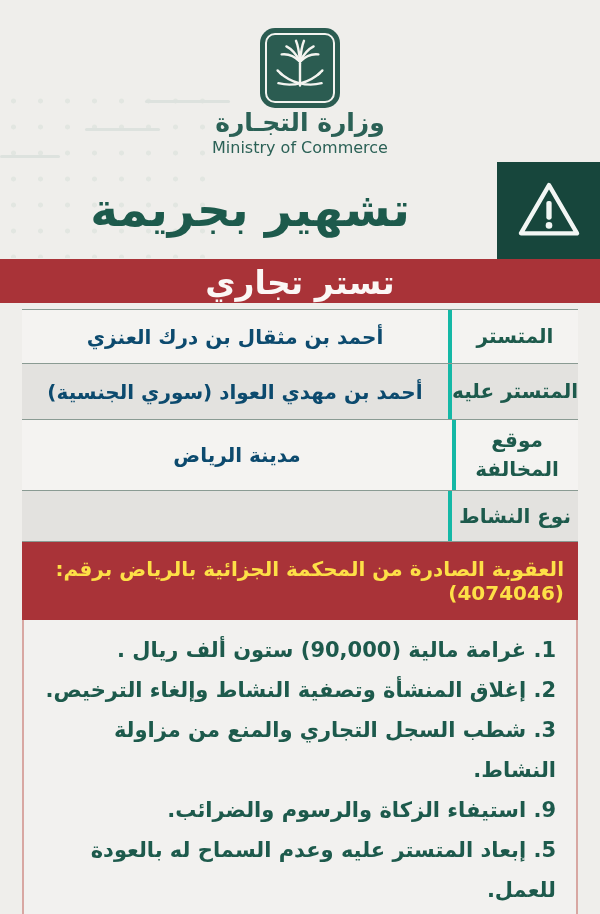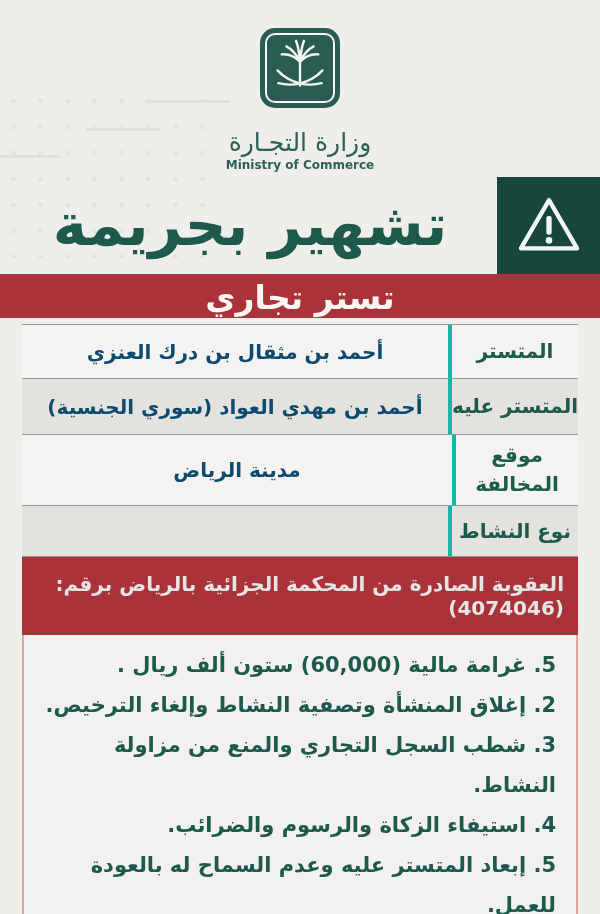--- a/index.html
+++ b/index.html
@@ -10,46 +10,46 @@
   .bg-pattern{position:absolute;left:0;top:88px;width:225px;height:170px;
     background-image:radial-gradient(circle,#dee3de 2.2px,transparent 2.8px);
     background-size:27px 26px;opacity:.75;pointer-events:none;}
   .bg-dash{position:absolute;height:3px;border-radius:2px;background:#dde2de;}
 
   
   .header{padding-top:28px;text-align:center;}
   .logo{position:relative;width:80px;height:80px;margin:0 auto;background:#2b5c51;border-radius:15px;}
   .logo .inner-frame{position:absolute;inset:5px;border:2px solid #f4f4f0;border-radius:10px;}
   .logo svg{position:absolute;inset:0;width:100%;height:100%;}
-  .ministry-ar{margin-top:20px;color:#2b6156;font-size:25px;font-weight:normal;}
-  .ministry-en{color:#2b6156;font-size:12px;font-weight:bold;margin-top:1px;}
+  .ministry-ar{margin-top:0;color:#2b6156;font-size:25px;font-weight:bold;}
+  .ministry-en{color:#2b6156;font-size:16px;font-weight:normal;margin-top:1px;}
 
   
   .title-row{position:relative;height:99px;margin-top:3px;}
   .page-title{position:absolute;left:0;top:0;width:500px;height:99px;display:flex;align-items:center;justify-content:center;
-    color:#1d5a4c;font-size:58px;font-weight:bold;direction:rtl;}
+    color:#1d5a4c;font-size:47px;font-weight:bold;direction:rtl;}
   .warning-box{position:absolute;right:0;top:2px;width:103px;height:97px;background:#17463c;display:flex;align-items:center;justify-content:center;}
   .warning-box svg{width:72px;height:72px;}
 
   
   .crime-banner{height:44px;line-height:48px;background:#a93338;color:#fbf7f5;text-align:center;
     font-size:33px;font-weight:bold;direction:rtl;}
 
   
   .vtable{margin:6px 22px 0;border-bottom:1px solid #8a9b93;}
   .vrow{display:flex;direction:rtl;border-top:1px solid #8a9b93;align-items:center;}
   .vrow.light{background:#f4f3f1;}
   .vrow.dark{background:#e3e2df;}
   .label-cell{width:126px;min-height:100%;display:flex;align-items:center;justify-content:center;text-align:center;
     color:#1d5a4c;font-size:20px;font-weight:bold;border-left:4px solid #14b8a6;align-self:stretch;line-height:1.45;}
   .value-cell{flex:1;padding:0 10px;text-align:center;color:#0c4a6e;font-size:20px;font-weight:bold;}
   .h53{height:53px}.h55{height:55px}.h70{height:70px}.h50{height:50px}
 
   
-  .penalty-banner{margin:0 22px;background:#a93338;color:#e5e5e5;direction:rtl;text-align:right;
+  .penalty-banner{margin:0 22px;background:#a93338;color:#fde047;direction:rtl;text-align:right;
     font-size:20px;font-weight:bold;padding:15px 14px;}
 
   
   .penalty-box{margin:0 22px;background:#f2f1ef;border:2px solid #d8a7a2;border-top:none;
     direction:rtl;padding:10px 20px 14px;}
   .penalty-item{color:#1d5a4c;font-size:21px;font-weight:bold;text-align:right;line-height:40px;}
 </style>
 </head>
 <body>
 
@@ -111,21 +111,21 @@
       <div class="value-cell">مدينة الرياض</div>
     </div>
     <div class="vrow dark h50">
       <div class="label-cell">نوع النشاط</div>
     </div>
   </div>
 
   <div class="penalty-banner">العقوبة الصادرة من المحكمة الجزائية بالرياض برقم:(4074046)</div>
 
   <div class="penalty-box">
-    <div class="penalty-item">5. غرامة مالية (60,000) ستون ألف ريال .</div>
+    <div class="penalty-item">1. غرامة مالية (90,000) ستون ألف ريال .</div>
     <div class="penalty-item">2. إغلاق المنشأة وتصفية النشاط وإلغاء الترخيص.</div>
     <div class="penalty-item">3. شطب السجل التجاري والمنع من مزاولة النشاط.</div>
-    <div class="penalty-item">4. استيفاء الزكاة والرسوم والضرائب.</div>
+    <div class="penalty-item">9. استيفاء الزكاة والرسوم والضرائب.</div>
     <div class="penalty-item">5. إبعاد المتستر عليه وعدم السماح له بالعودة للعمل.</div>
     <div class="penalty-item">6. نشر الحكم في صحيفة على نفقة المخالفين.</div>
   </div>
 
 </div>
 
 </body></html>

